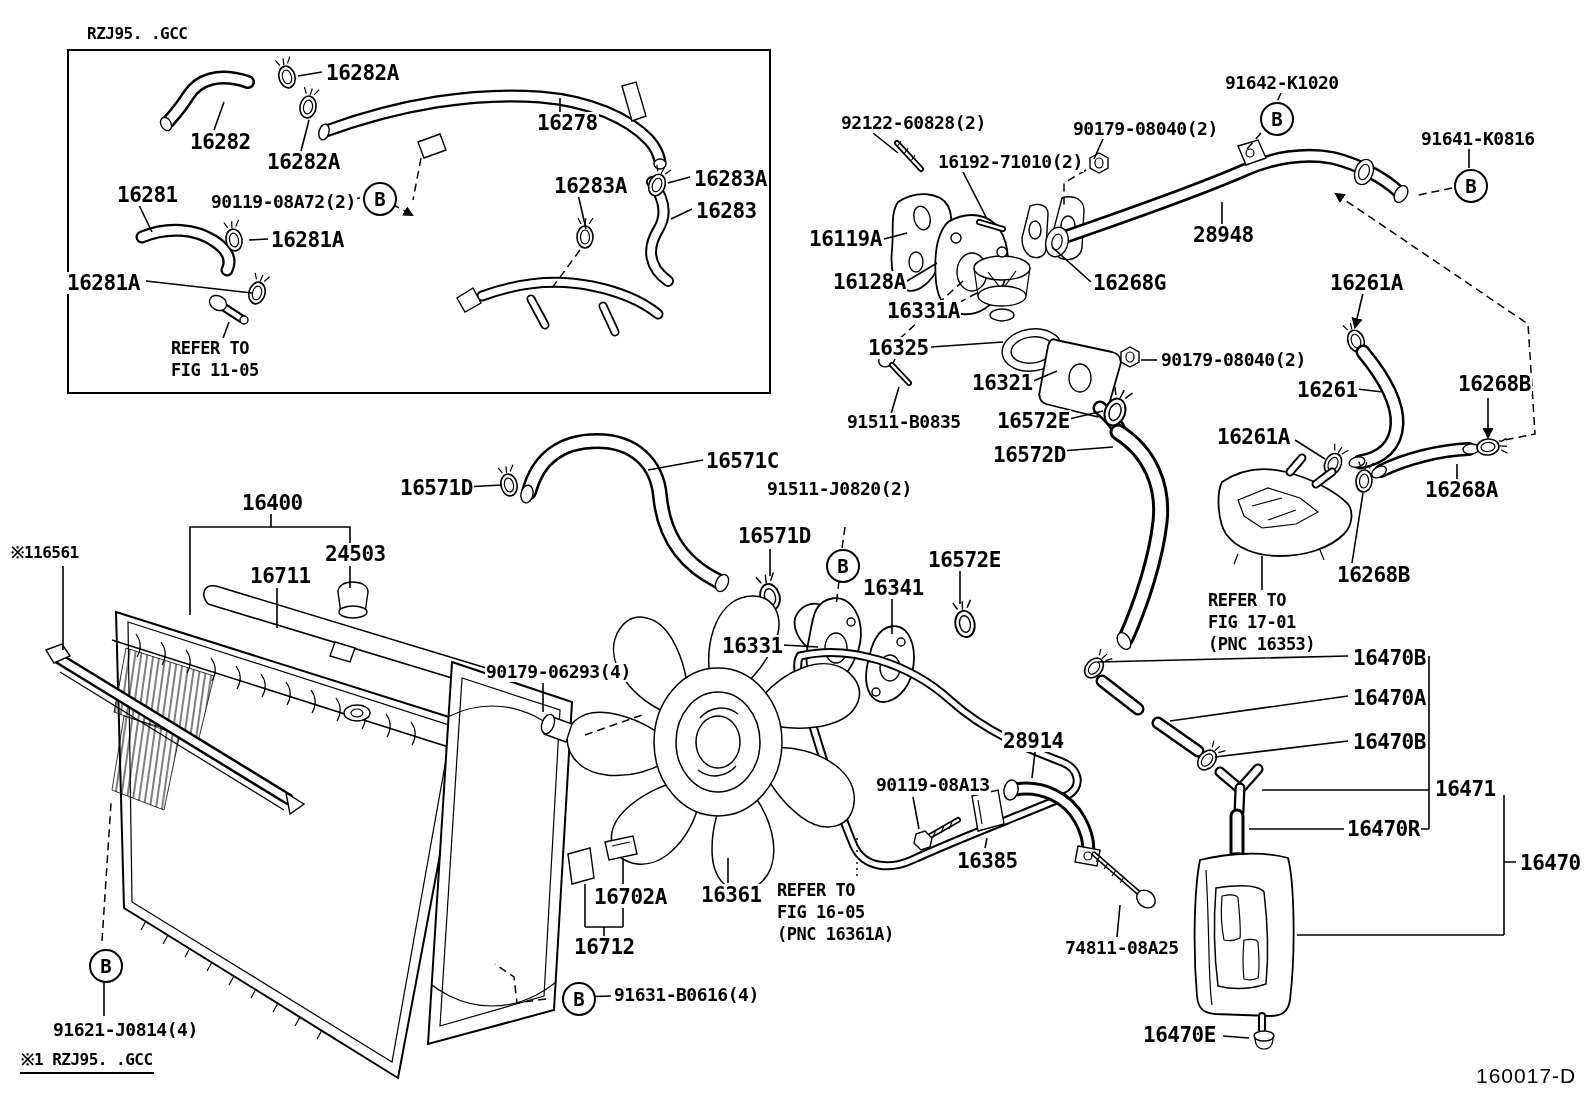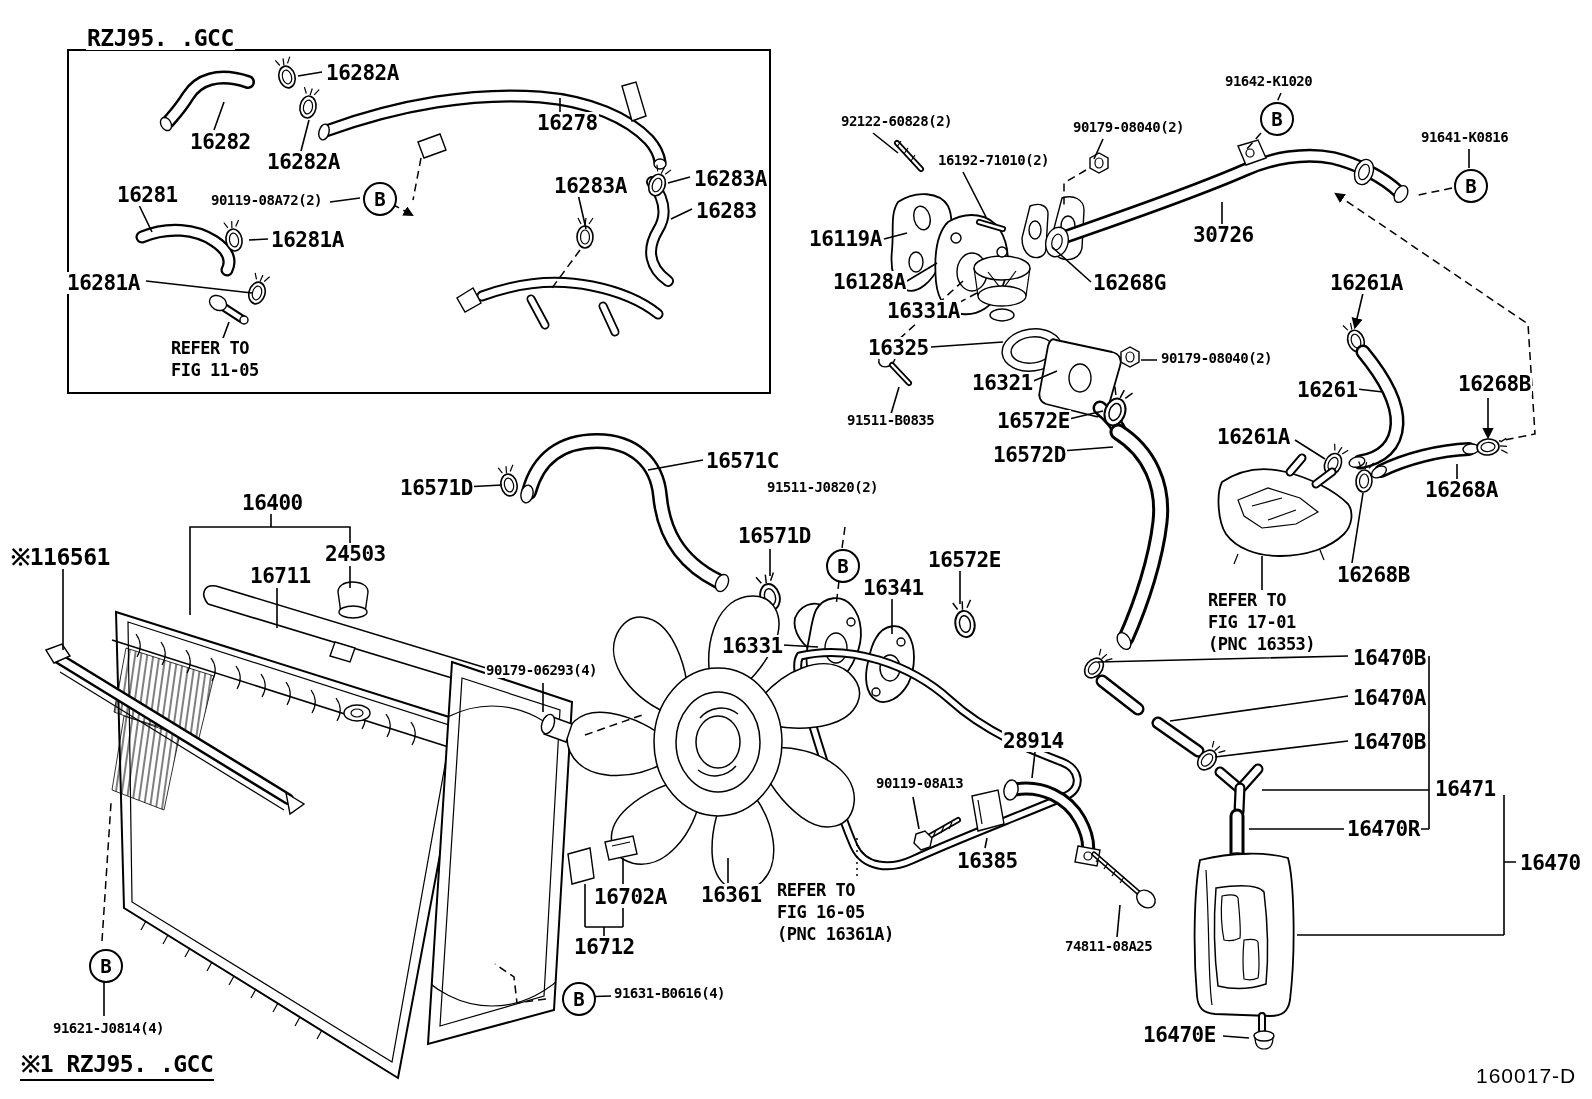--- a/index.html
+++ b/index.html
@@ -1,22 +1,22 @@
 <!DOCTYPE html>
 <html><head>
 <meta charset="utf-8">
 <style>
   html,body{margin:0;padding:0;background:#fff}
   #stage{position:relative;width:1592px;height:1099px;background:#fff;overflow:hidden;
          font-family:"DejaVu Sans Mono","Liberation Mono",monospace;color:#000}
   #stage svg{position:absolute;left:0;top:0}
   .lbl{position:absolute;font-weight:bold;font-size:21px;line-height:1.05;white-space:pre;
        background:#fff;padding:0 1px;letter-spacing:-0.5px}
-  .sm{font-size:14px}
-  .mid{font-size:23px}
+  .sm{font-size:18px}
+  .mid{font-size:16px}
   .ref{font-size:17px;line-height:1.28;font-weight:bold}
   .ul{border-bottom:2px solid #000;padding-bottom:3px}
   .bmark{position:absolute;width:30px;height:30px;border:2px solid #000;border-radius:50%;
          background:#fff;display:flex;align-items:center;justify-content:center;
          font-weight:bold;font-size:19px}
   .doc{position:absolute;font-family:"Liberation Sans",sans-serif;font-weight:normal;
        font-size:21px;letter-spacing:1px;background:#fff}
   .to{fill:none;stroke:#000;stroke-linecap:round}
   .ti{fill:none;stroke:#fff;stroke-linecap:round}
   .ln{stroke:#000;stroke-width:1.6;fill:none}
@@ -367,21 +367,21 @@
   <div class="lbl" style="left:66px;top:272px">16281A</div>
   <div class="lbl ref" style="left:170px;top:338px">REFER TO
 FIG 11-05</div>
 
   <div class="lbl sm" style="left:840px;top:114px">92122-60828(2)</div>
   <div class="lbl sm" style="left:1072px;top:120px">90179-08040(2)</div>
   <div class="lbl sm" style="left:1224px;top:74px">91642-K1020</div>
   <div class="lbl sm" style="left:1420px;top:130px">91641-K0816</div>
   <div class="lbl sm" style="left:937px;top:153px">16192-71010(2)</div>
   <div class="lbl" style="left:808px;top:228px">16119A</div>
-  <div class="lbl" style="left:1192px;top:224px">30726</div>
+  <div class="lbl" style="left:1192px;top:224px">28948</div>
   <div class="lbl" style="left:832px;top:271px">16128A</div>
   <div class="lbl" style="left:1092px;top:272px">16268G</div>
   <div class="lbl" style="left:886px;top:300px">16331A</div>
   <div class="lbl" style="left:1329px;top:272px">16261A</div>
   <div class="lbl" style="left:867px;top:337px">16325</div>
   <div class="lbl sm" style="left:1160px;top:351px">90179-08040(2)</div>
   <div class="lbl" style="left:971px;top:372px">16321</div>
   <div class="lbl" style="left:1296px;top:379px">16261</div>
   <div class="lbl" style="left:1457px;top:373px">16268B</div>
   <div class="lbl sm" style="left:846px;top:413px">91511-B0835</div>

